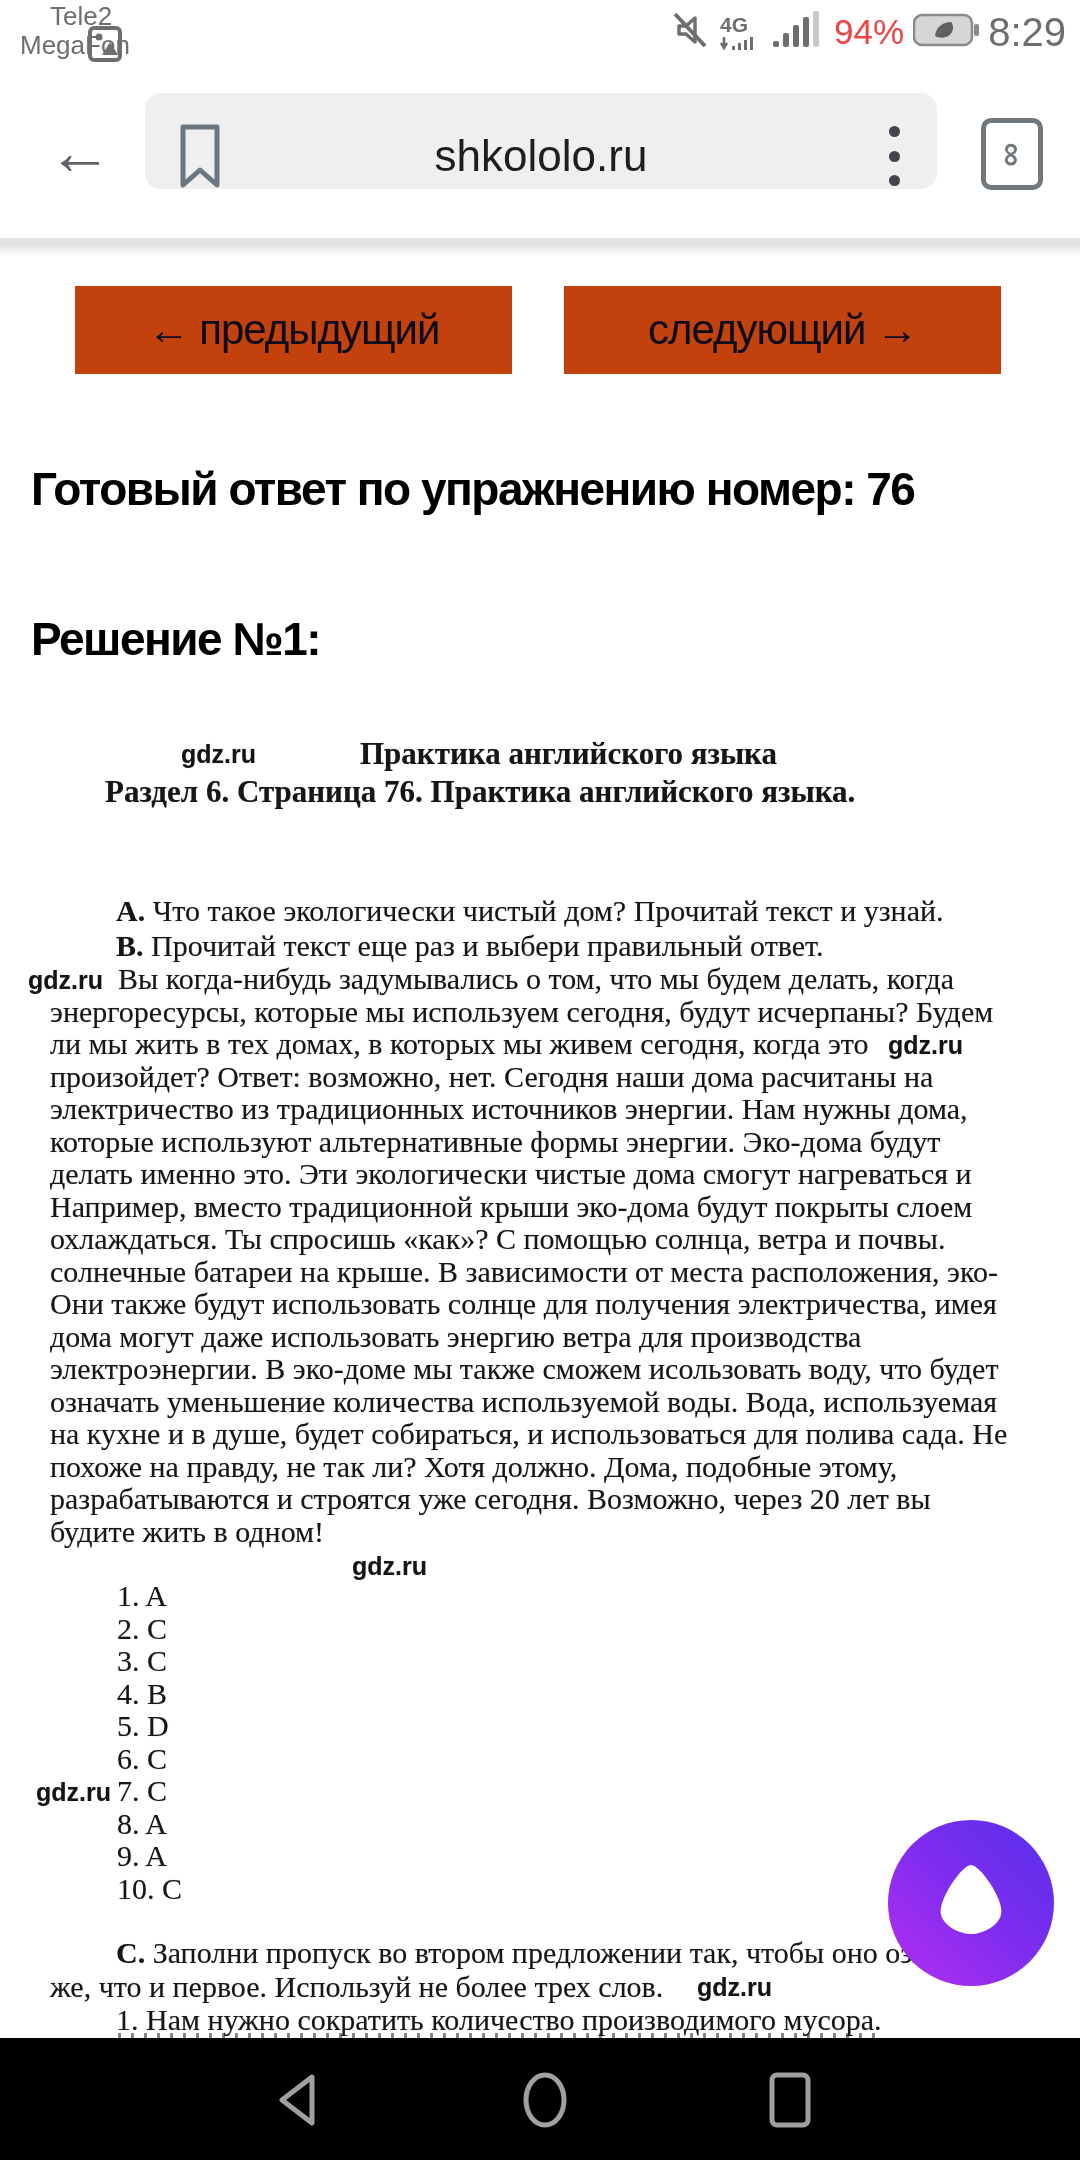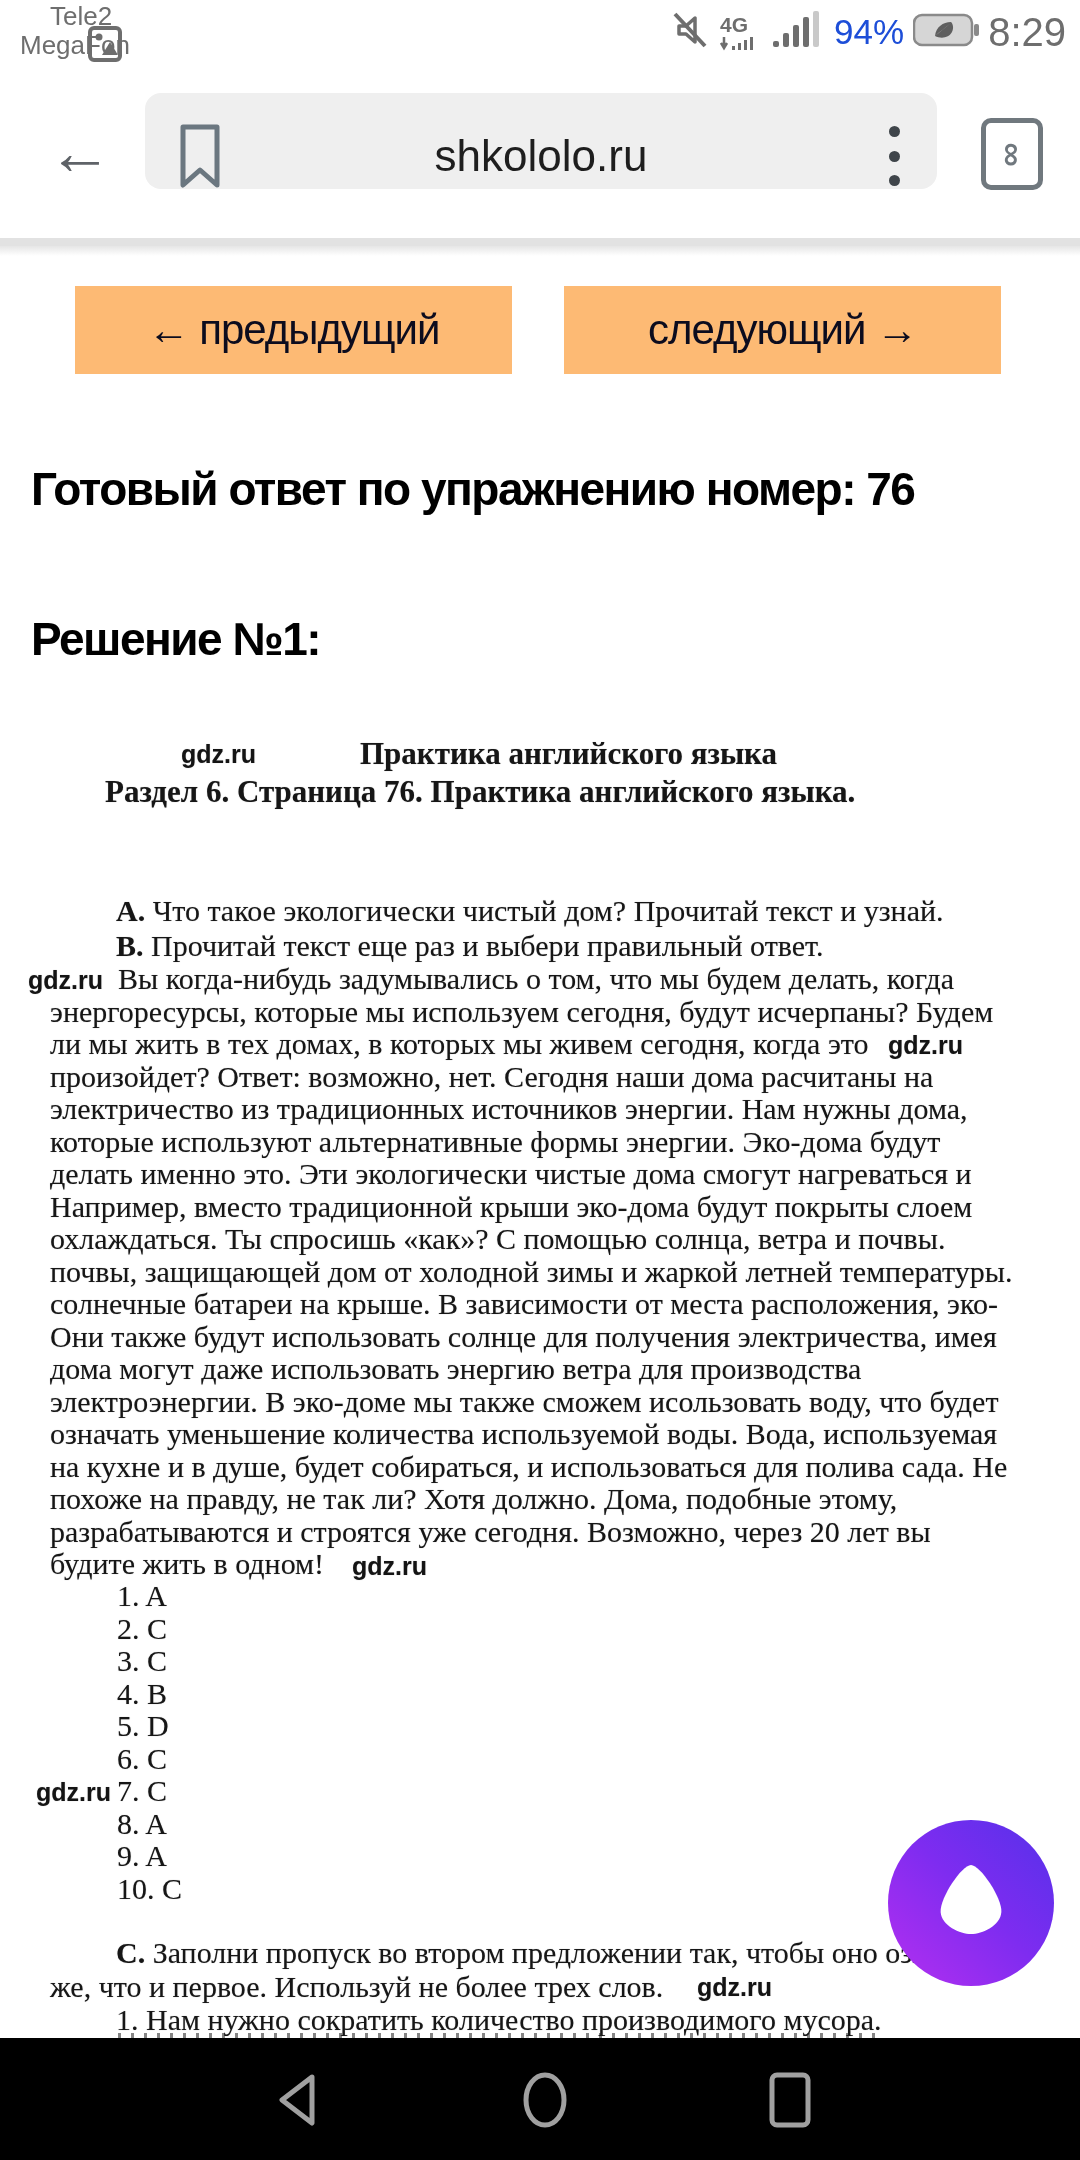--- a/index.html
+++ b/index.html
@@ -7,42 +7,42 @@
           font-family:"Liberation Sans","DejaVu Sans",sans-serif;}
 
   
   .status-bar{position:absolute;left:0;top:0;width:1080px;height:64px;background:#fff;}
   .carrier{position:absolute;left:20px;top:2px;color:#6e6e6e;font-size:26px;line-height:29px;}
   .carrier .l1{padding-left:30px;}
   .img-err-icon{position:absolute;left:88px;top:24px;}
   .sb-right{position:absolute;right:14px;top:0;height:64px;display:flex;align-items:center;gap:9px;color:#6e6e6e;}
   .net-group{display:flex;flex-direction:column;align-items:flex-start;line-height:1;}
   .net-4g{font-size:21px;font-weight:bold;color:#6e6e6e;}
-  .sb-pct{font-size:35px;color:#1d4ed8;}
+  .sb-pct{font-size:35px;color:#ef4444;}
   .sb-time{font-size:40px;color:#6e6e6e;}
 
   
   .toolbar{position:absolute;left:0;top:64px;width:1080px;height:176px;background:#fff;}
   .back-btn{position:absolute;left:48px;top:48px;width:60px;height:80px;color:#5f6368;font-size:64px;line-height:80px;text-align:center;}
   .addr-pill{position:absolute;left:145px;top:29px;width:792px;height:96px;background:#efefef;border-radius:16px;}
   .bm-icon{position:absolute;left:32px;top:30px;}
   .addr-url{position:absolute;left:0;top:0;width:100%;height:126px;line-height:126px;text-align:center;
             font-size:44px;color:#1e1e1e;}
   .menu-dots{position:absolute;right:36px;top:33px;width:12px;height:60px;display:flex;flex-direction:column;justify-content:space-between;}
   .menu-dots i{width:11px;height:11px;border-radius:50%;background:#3f454a;}
   .tabs-btn{position:absolute;left:981px;top:54px;width:52px;height:62px;border:5px solid #70787e;border-radius:10px;
             display:flex;align-items:center;justify-content:center;}
   .tabs-btn span{display:inline-block;transform:rotate(90deg);font-size:34px;font-weight:bold;color:#70787e;}
 
   .toolbar-divider{position:absolute;left:0;top:238px;width:1080px;height:8px;background:#e2e2e2;}
   .toolbar-divider::after{content:"";position:absolute;left:0;top:8px;width:100%;height:10px;
       background:linear-gradient(#d9d9d9aa,#ffffff00);}
 
   
-  .pager-btn{position:absolute;top:286px;height:88px;background:#fdba74;color:#0c0c1e;
+  .pager-btn{position:absolute;top:286px;height:88px;background:#c2410c;color:#0c0c1e;
              font-size:42px;display:flex;align-items:center;justify-content:center;letter-spacing:-1px;}
   .pager-prev{left:75px;width:437px;}
   .pager-next{left:564px;width:437px;}
 
   
   .h-title{position:absolute;left:31px;top:462px;font-size:46px;font-weight:bold;color:#000;letter-spacing:-1.5px;}
   .h-solution{position:absolute;left:31px;top:612px;font-size:46px;font-weight:bold;color:#000;letter-spacing:-1.5px;}
 
   
   .scan{position:absolute;left:0;top:700px;width:1080px;height:1338px;background:#fff;
@@ -170,21 +170,20 @@
 
     <div class="t">Вы когда-нибудь задумывались о том, что мы будем делать, когда</div>
         <div class="t">энергоресурсы, которые мы используем сегодня, будут исчерпаны? Будем</div>
         <div class="t">ли мы жить в тех домах, в которых мы живем сегодня, когда это</div>
         <div class="t">произойдет? Ответ: возможно, нет. Сегодня наши дома расчитаны на</div>
         <div class="t">электричество из традиционных источников энергии. Нам нужны дома,</div>
         <div class="t">которые используют альтернативные формы энергии. Эко-дома будут</div>
         <div class="t">делать именно это. Эти экологически чистые дома смогут нагреваться и</div>
         <div class="t">Например, вместо традиционной крыши эко-дома будут покрыты слоем</div>
         <div class="t">охлаждаться. Ты спросишь «как»? С помощью солнца, ветра и почвы.</div>
-        <div class="t">почвы, защищающей дом от холодной зимы и жаркой летней температуры.</div>
         <div class="t">солнечные батареи на крыше. В зависимости от места расположения, эко-</div>
         <div class="t">Они также будут использовать солнце для получения электричества, имея</div>
         <div class="t">дома могут даже использовать энергию ветра для производства</div>
         <div class="t">электроэнергии. В эко-доме мы также сможем исользовать воду, что будет</div>
         <div class="t">означать уменьшение количества используемой воды. Вода, используемая</div>
         <div class="t">на кухне и в душе, будет собираться, и использоваться для полива сада. Не</div>
         <div class="t">похоже на правду, не так ли? Хотя должно. Дома, подобные этому,</div>
         <div class="t">разрабатываются и строятся уже сегодня. Возможно, через 20 лет вы</div>
         <div class="t">будите жить в одном!</div>
       </div>

